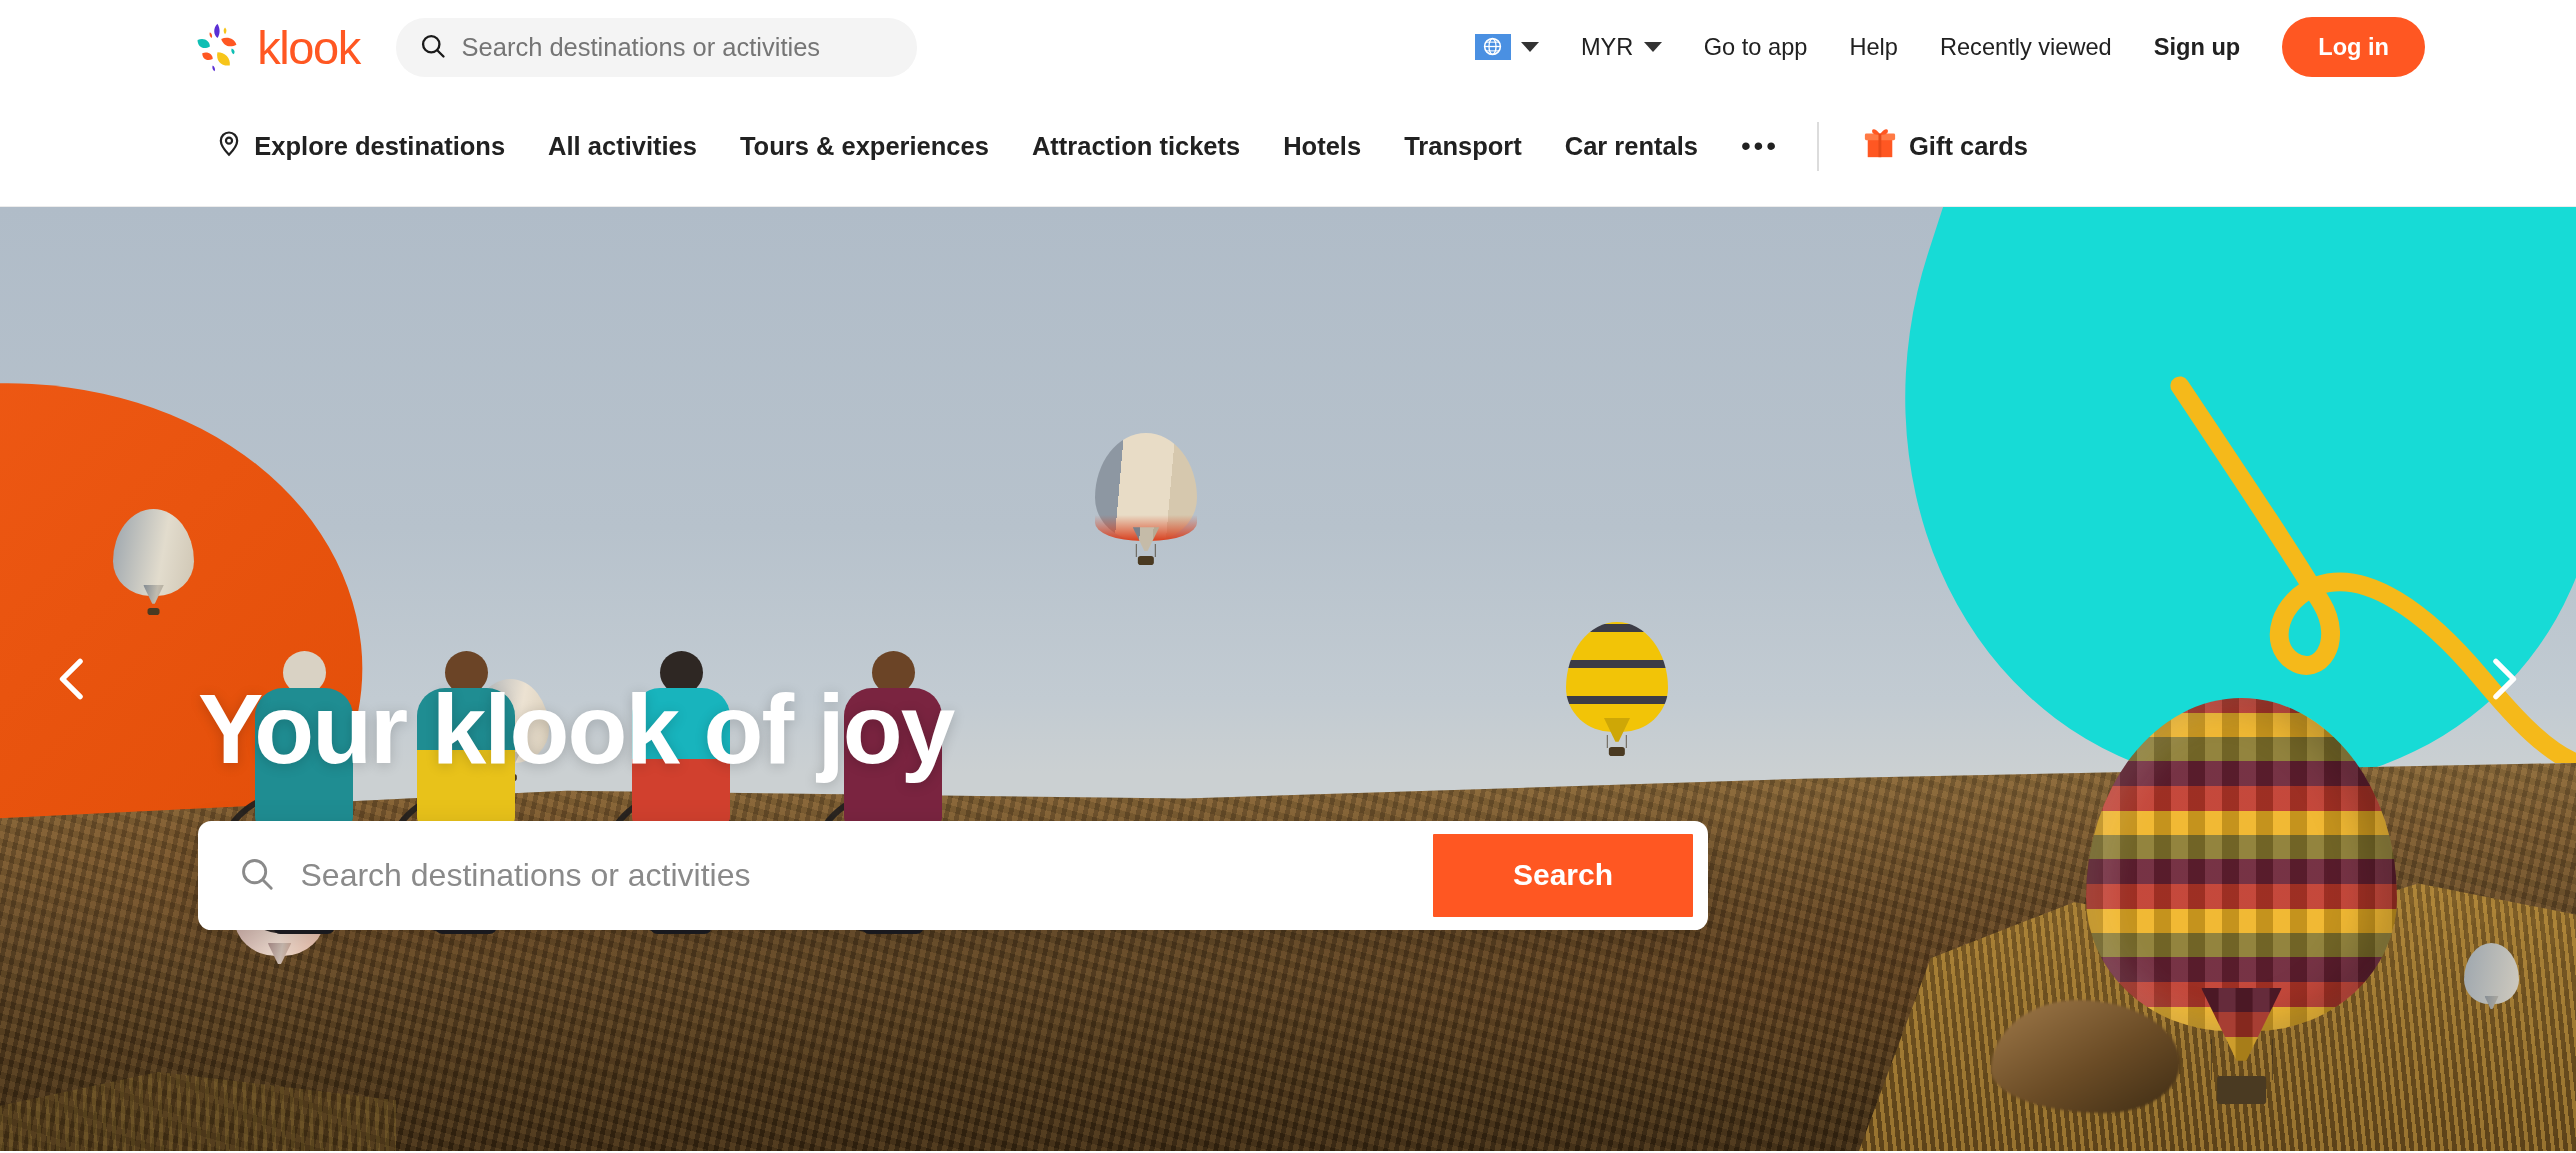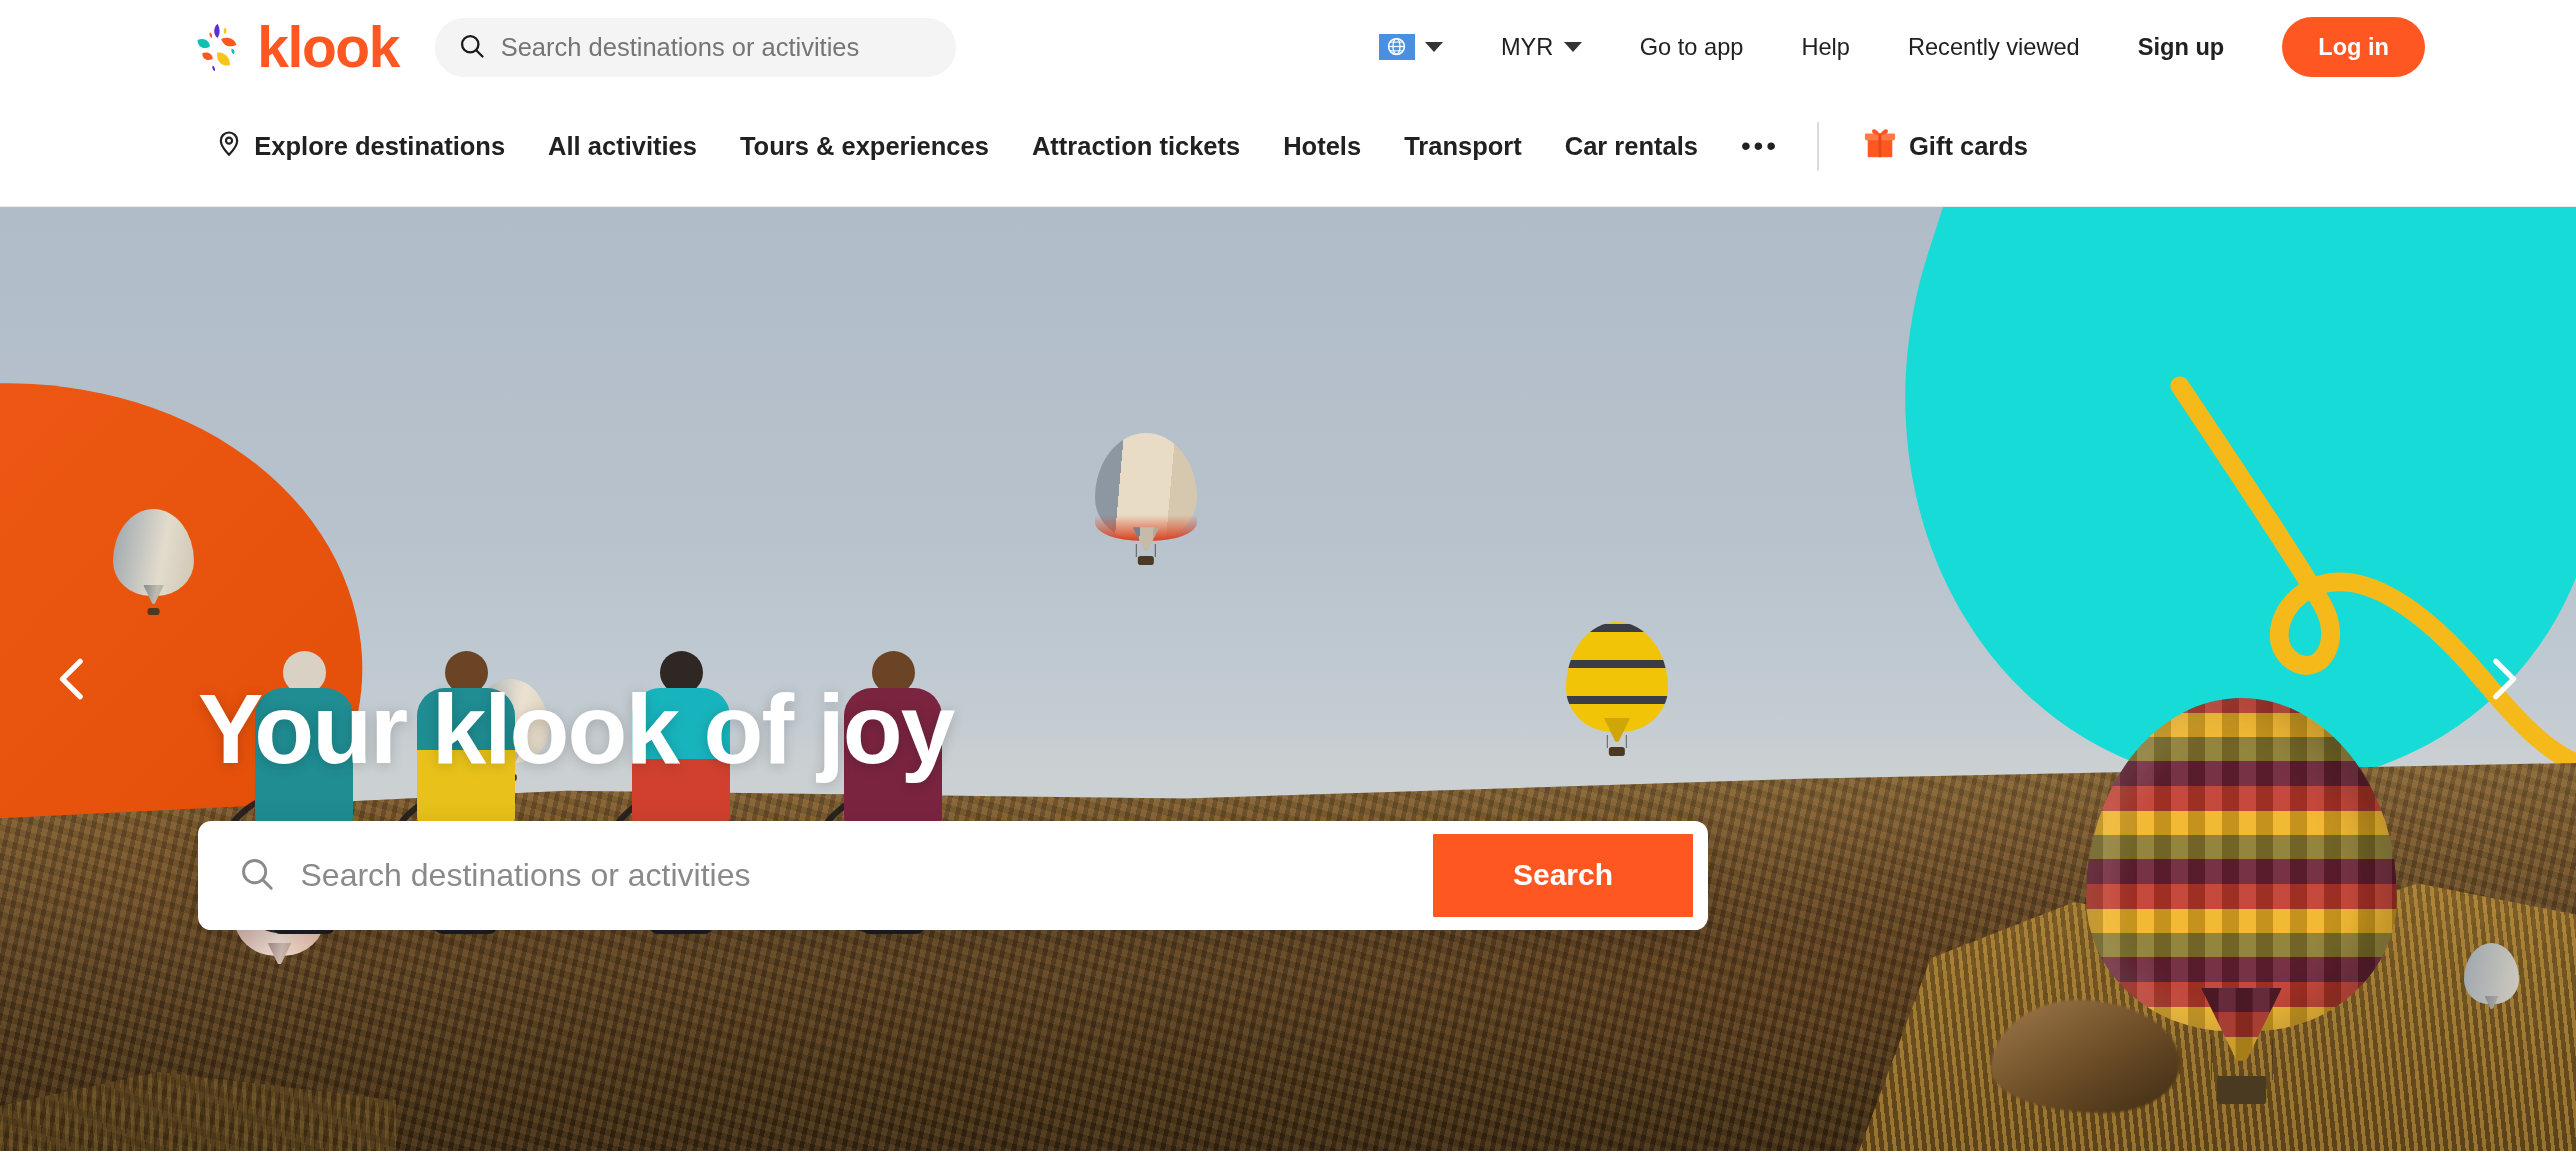--- a/index.html
+++ b/index.html
@@ -18,22 +18,22 @@
     padding: 0 0 0 189px;
     background: #ffffff;
     position: relative;
     z-index: 20;
   }
 
   
   .logo-wrap { display: flex; align-items: center; gap: 13.2px; cursor: pointer; }
   .logo-mark { width: 55px; height: 55px; position: relative; flex: 0 0 auto; }
   .logo-text {
-    font-size: 57px;
-    font-weight: 700;
+    font-size: 47px;
+    font-weight: 400;
     color: #ff5722;
     letter-spacing: -1.4px;
     line-height: 1;
   }
 
   
   .header-search {
     margin-left: 36px;
     width: 521px;
     height: 59px;
@@ -50,21 +50,21 @@
     color: #757575;
     white-space: nowrap;
   }
 
   
   .header-right {
     margin-left: auto;
     margin-right: 151px;
     display: flex;
     align-items: center;
-    gap: 16px;
+    gap: 0;
   }
   .hr-item {
     font-size: 23.6px;
     color: #212121;
     padding: 0 21px;
     white-space: nowrap;
     cursor: pointer;
     display: flex;
     align-items: center;
     gap: 10.4px;

